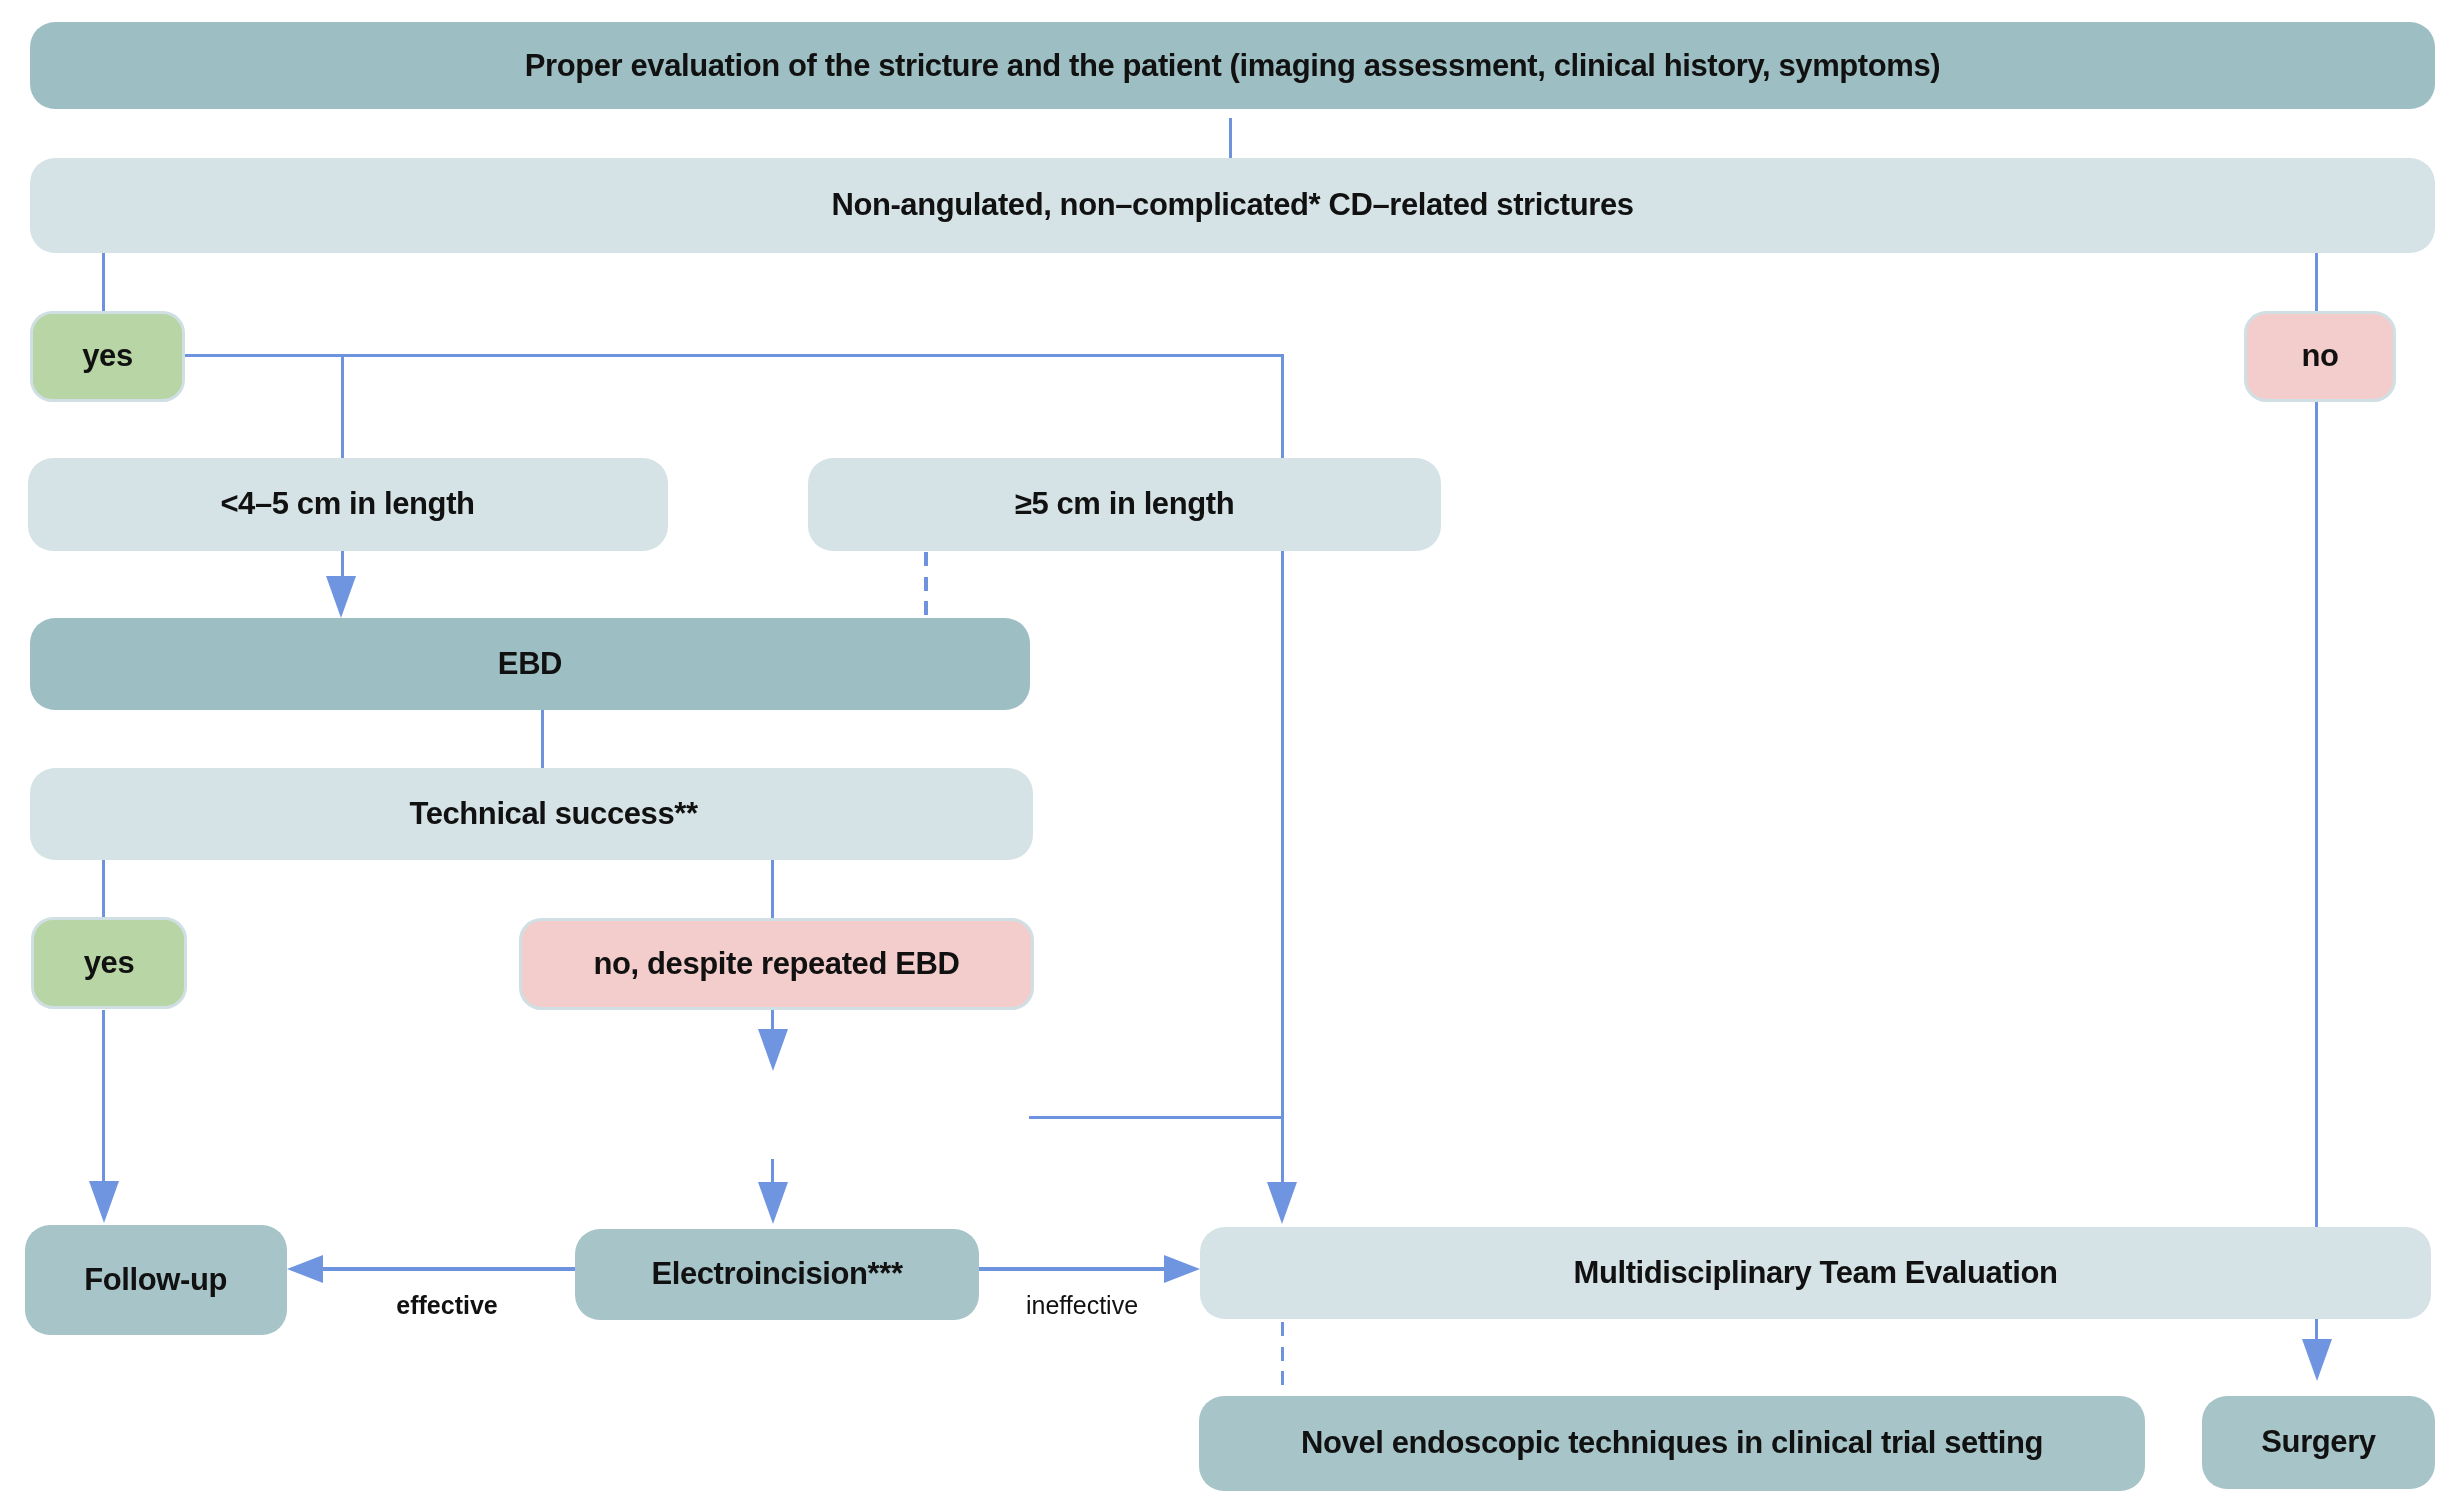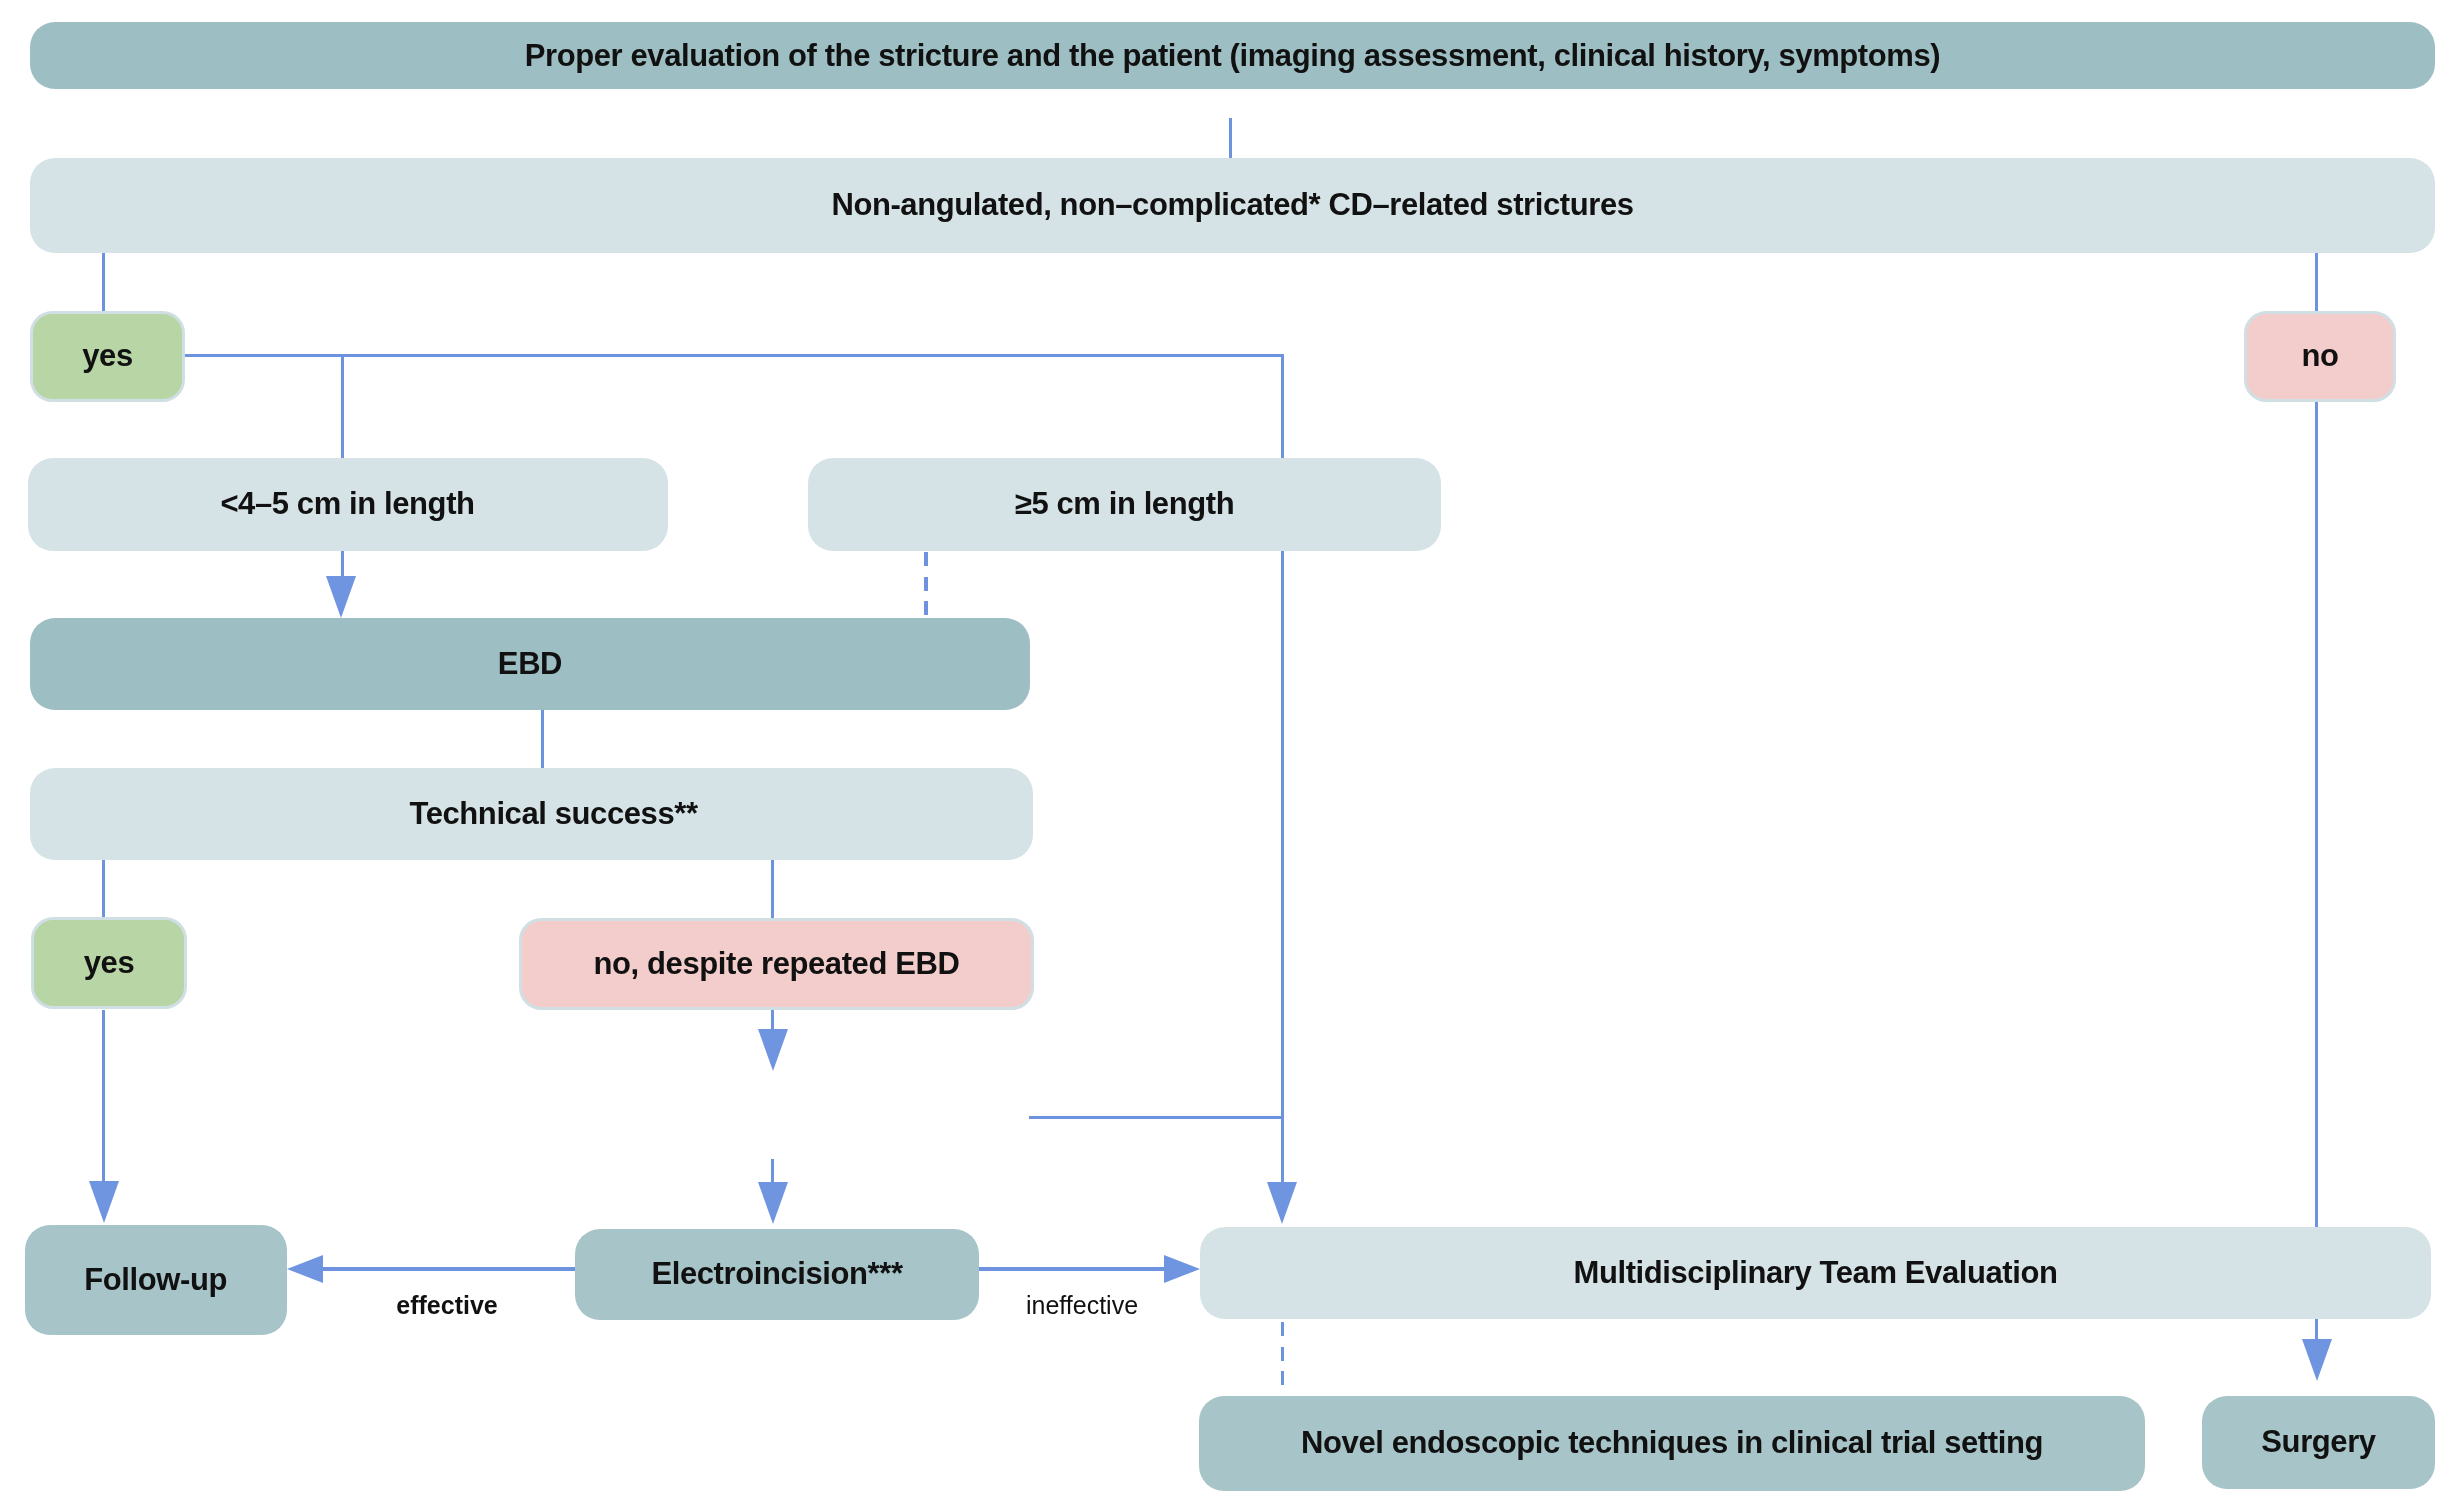--- a/index.html
+++ b/index.html
@@ -32,21 +32,21 @@
   .r-big { border-radius: 25px; }
   .r-sm  { border-radius: 22.3px; }
   .fill-teal   { background: var(--teal); }
   .fill-teal2  { background: var(--teal_light); }
   .fill-light  { background: var(--light); }
   .fill-green  { background: var(--green);  border: 3px solid var(--border); }
   .fill-pink   { background: var(--pink);   border: 3px solid var(--border); }
   .fill-yellow { background: var(--yellow); border: 3px solid var(--border); }
 
   
-  .n-top      { left:30px;   top:22.3px;   width:2405px; height:67px; }
+  .n-top      { left:30px;   top:22.3px;   width:2405px; height:87px; }
   .n-box2     { left:30px;   top:158px;  width:2405px; height:95px; }
   .n-yes1     { left:30px;   top:311px;  width:155px;  height:91px; }
   .n-no1      { left:2244px; top:311px;  width:152px;  height:91px; }
   .n-lt45     { left:27.5px;   top:458px;  width:640px;  height:93px;align-items:center; }
   .n-ge5      { left:808px; top:458px;  width:633px;  height:93px; }
   .n-ebd      { left:30px;   top:618px;  width:1000px; height:92px; }
   .n-tech     { left:30px;   top:768px; width:1003px; height:92px;padding-left:44px; }
   .n-yes2     { left:31px;   top:917px; width:156px;  height:92px; }
   .n-nodesp   { left:519px;  top:918px; width:515px;  height:92px; }
   .n-refr     { left:519px;  top:1071px; width:510px;  height:88px; }

